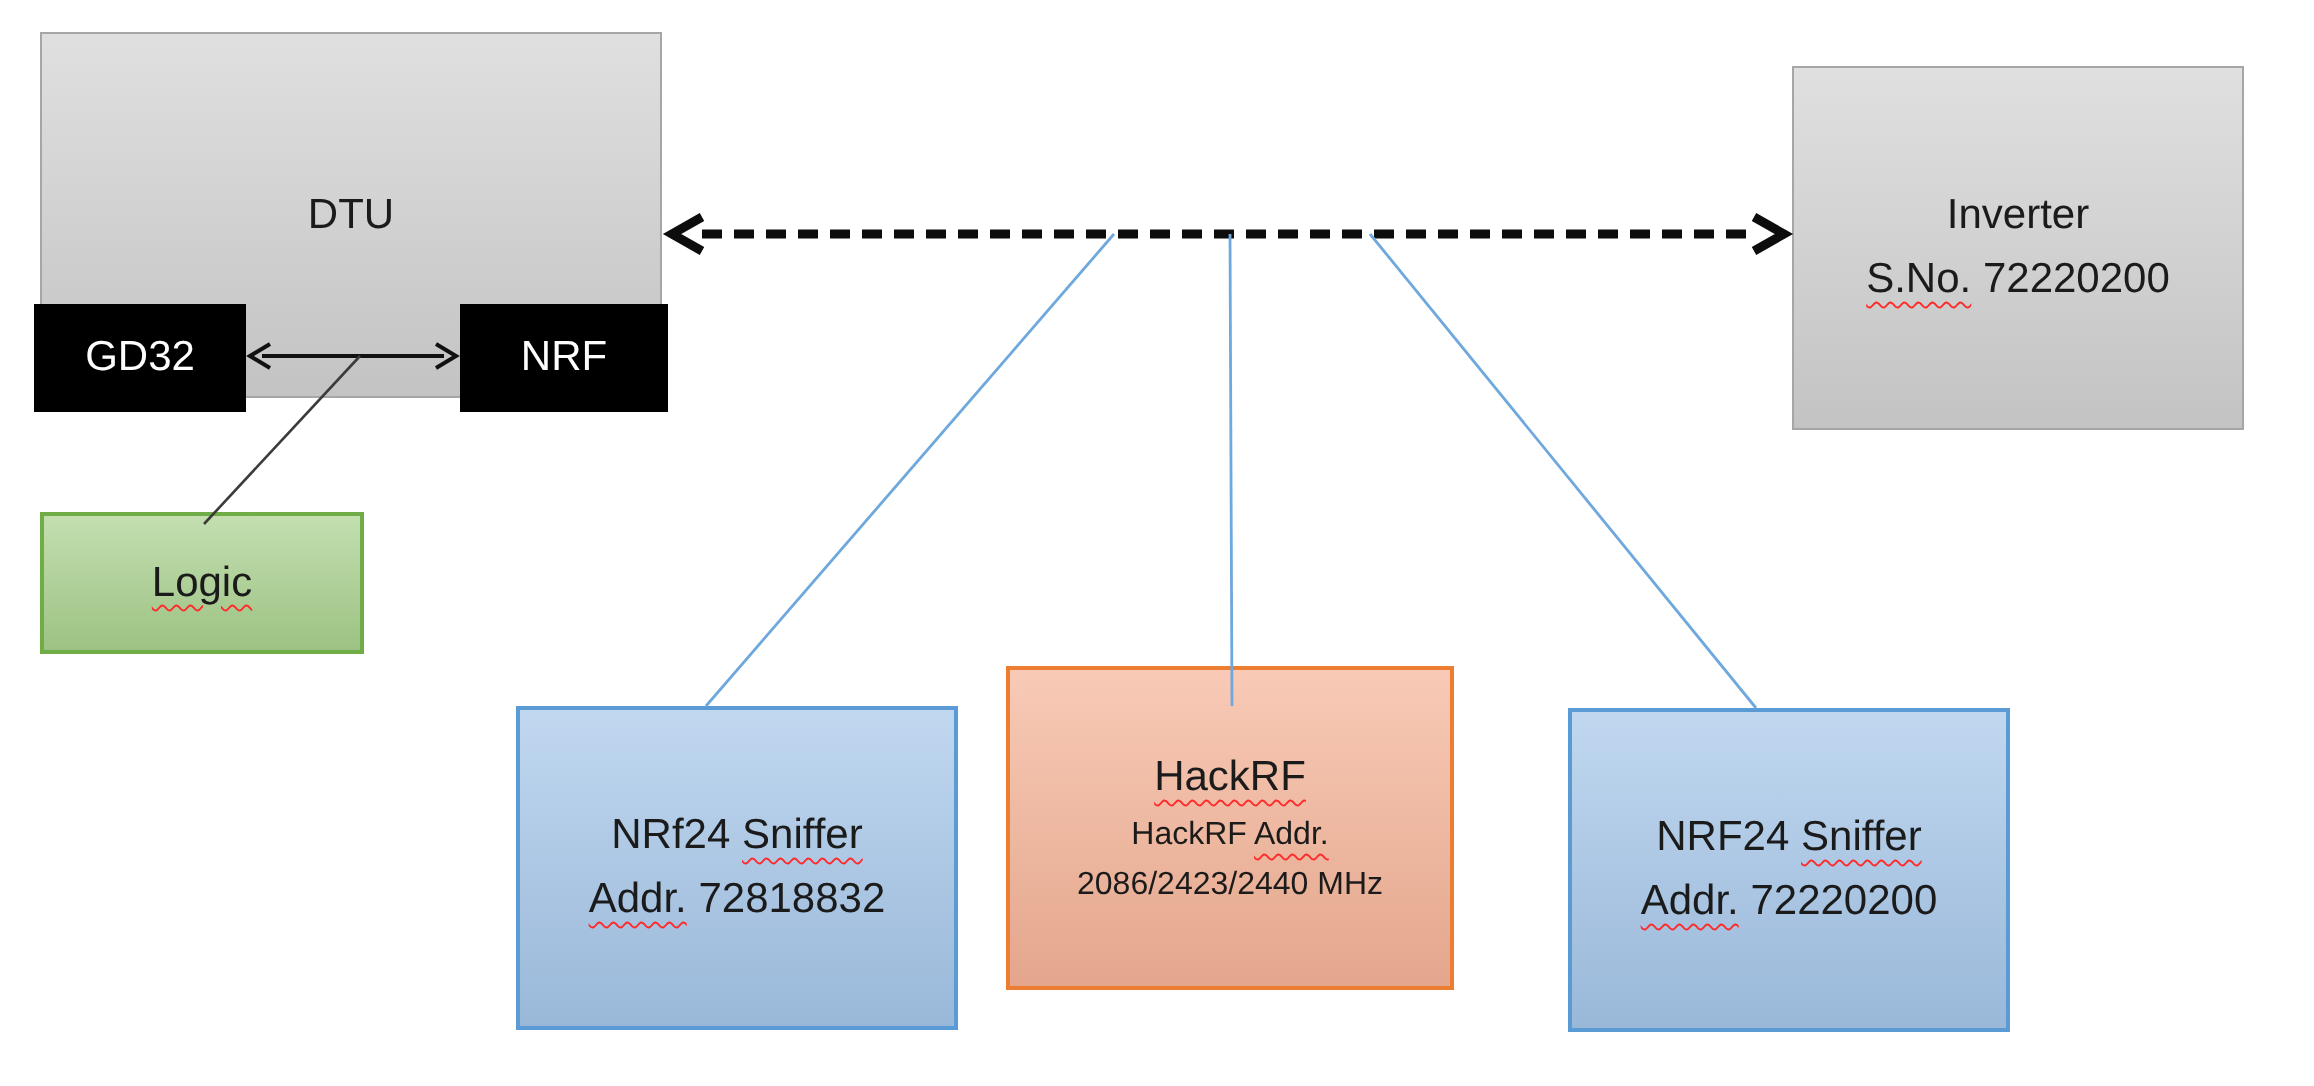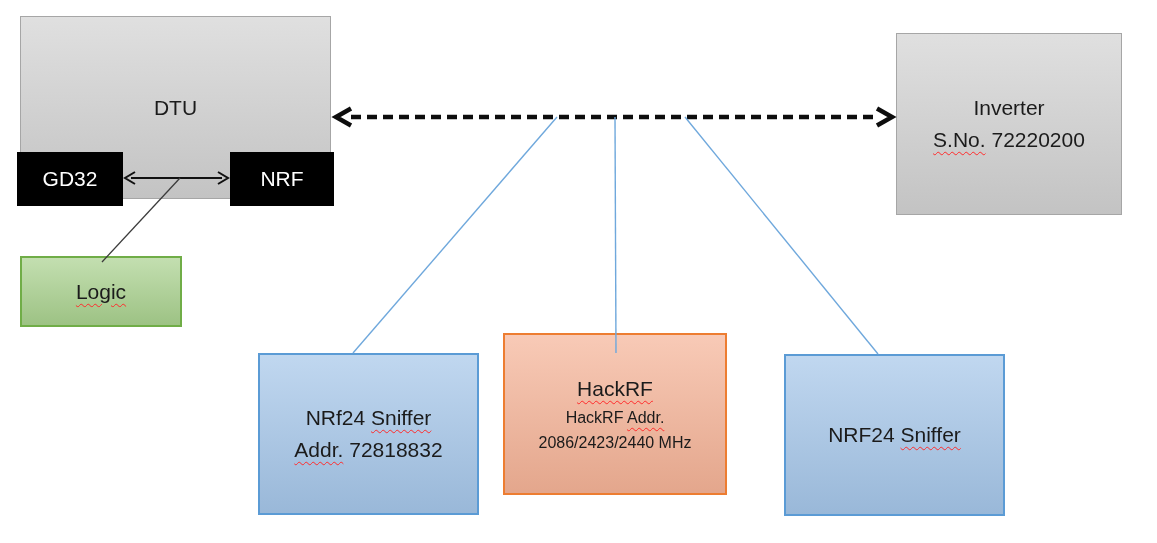--- a/index.html
+++ b/index.html
@@ -68,20 +68,21 @@
   </div>
 
   <div id="hackrf" class="node orange-box shade">
     <div class="t-lg misspell">HackRF</div>
     <div class="t-sm"><span>HackRF</span> <span class="misspell">Addr.</span></div>
     <div class="t-sm">2086/2423/2440 MHz</div>
   </div>
 
   <div id="sniffer-inverter" class="node blue-box shade t-lg">
     <div><span>NRF24</span> <span class="misspell">Sniffer</span></div>
+    <div><span class="misspell">Addr.</span> <span>72220200</span></div>
   </div>
 
   <svg class="overlay" viewBox="0 0 1157 543">
 
     <g>
       <line x1="351" y1="117" x2="877" y2="117" stroke="var(--arrow-black)" stroke-width="4.5" stroke-dasharray="10 6"></line>
       <polyline points="351,108.5 336,117 351,125.5" fill="none" stroke="var(--arrow-black)" stroke-width="4.5" stroke-linejoin="miter"></polyline>
       <polyline points="877,108.5 892,117 877,125.5" fill="none" stroke="var(--arrow-black)" stroke-width="4.5" stroke-linejoin="miter"></polyline>
     </g>
 

